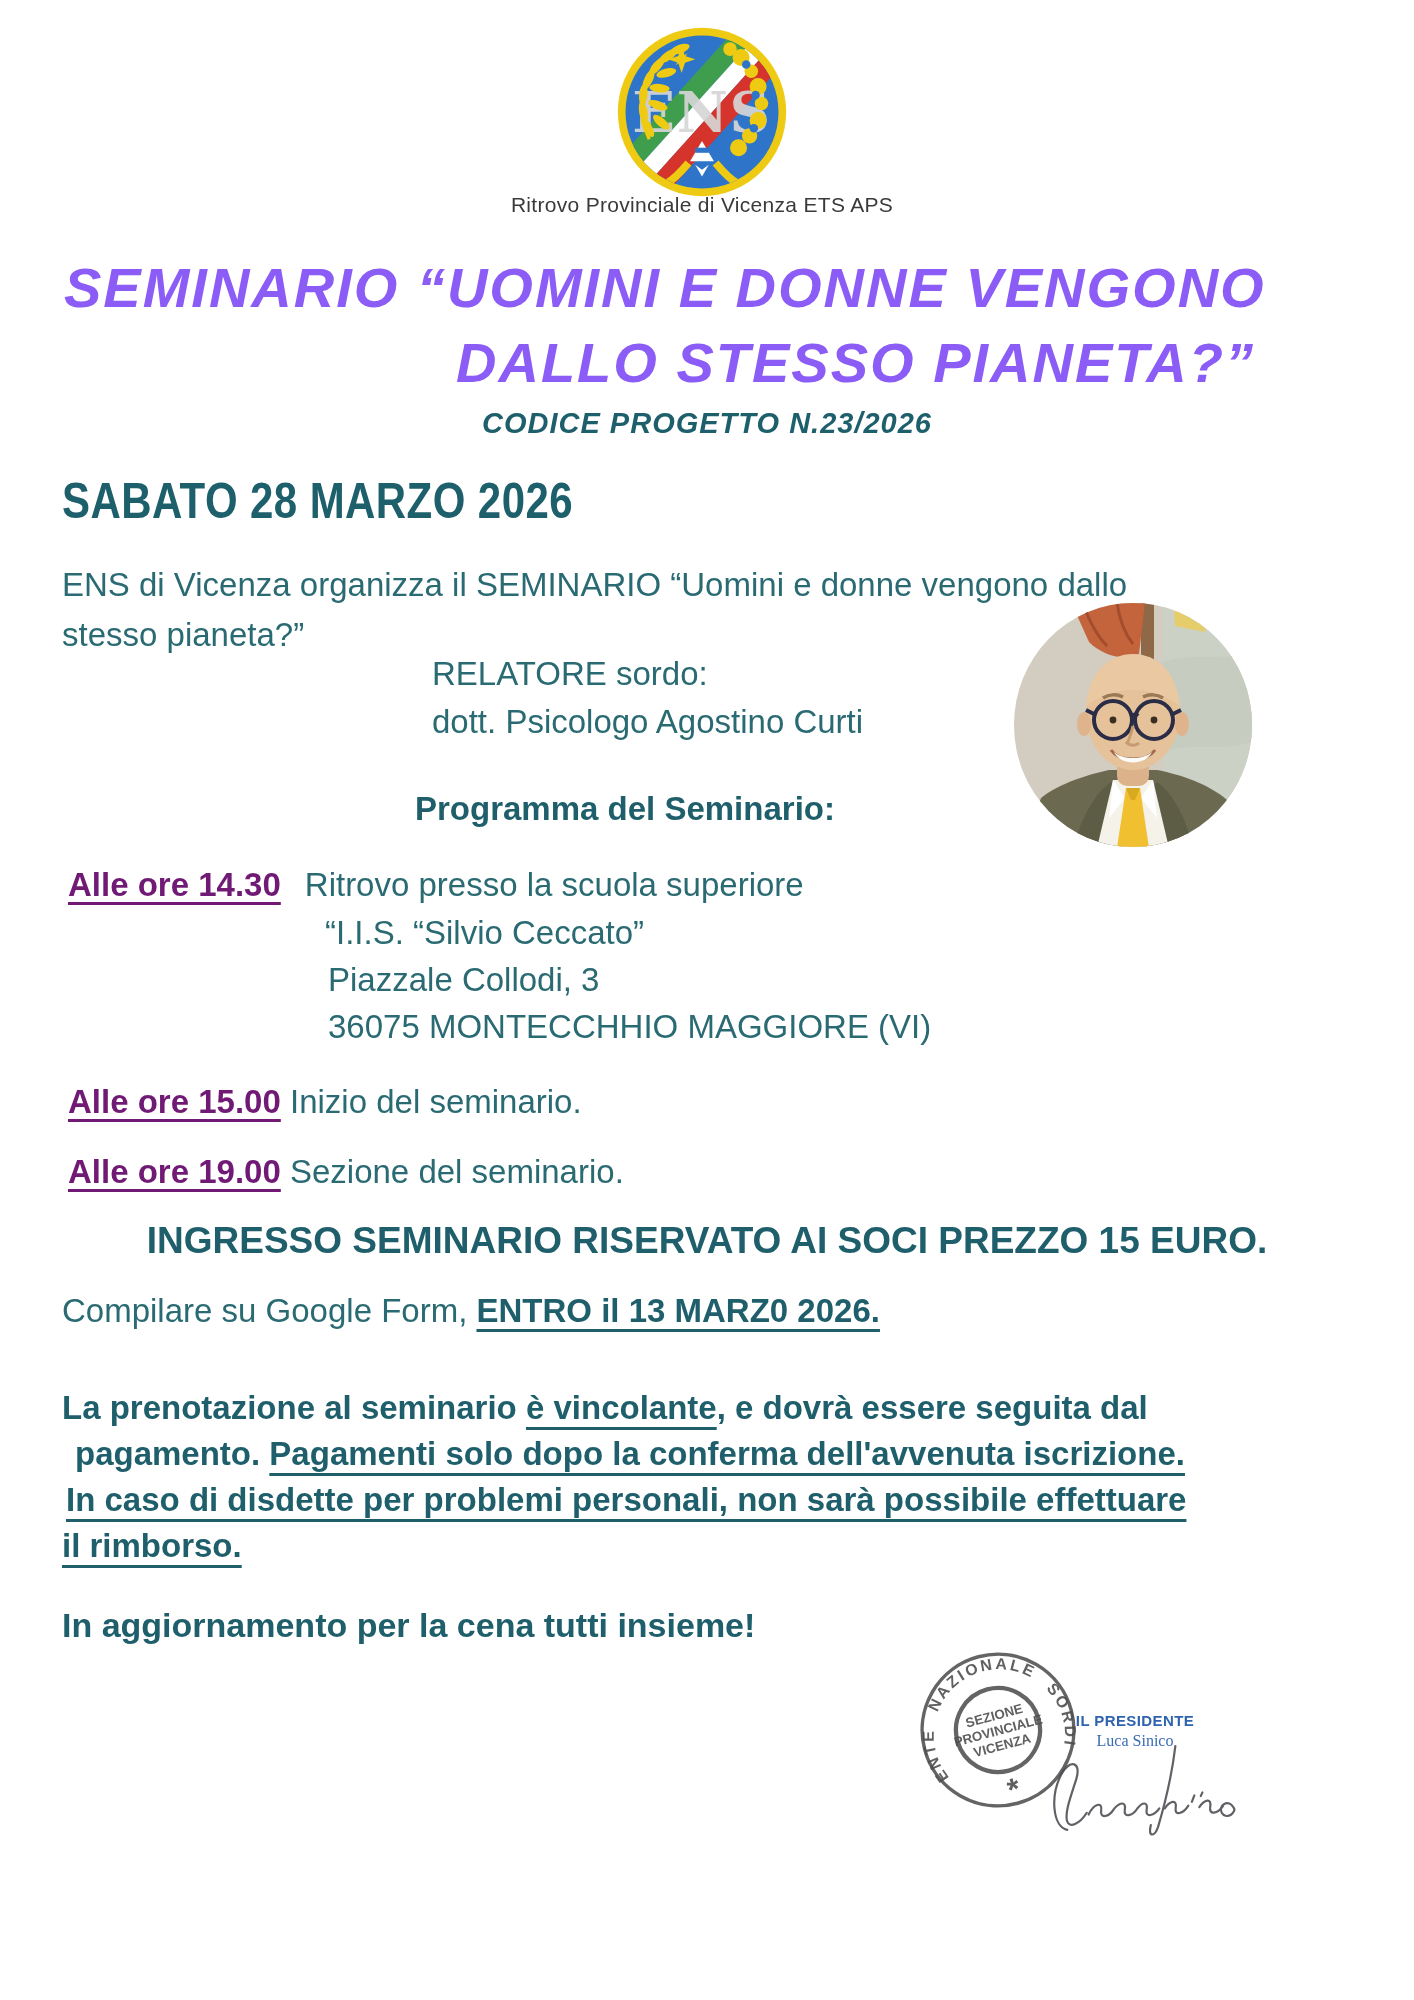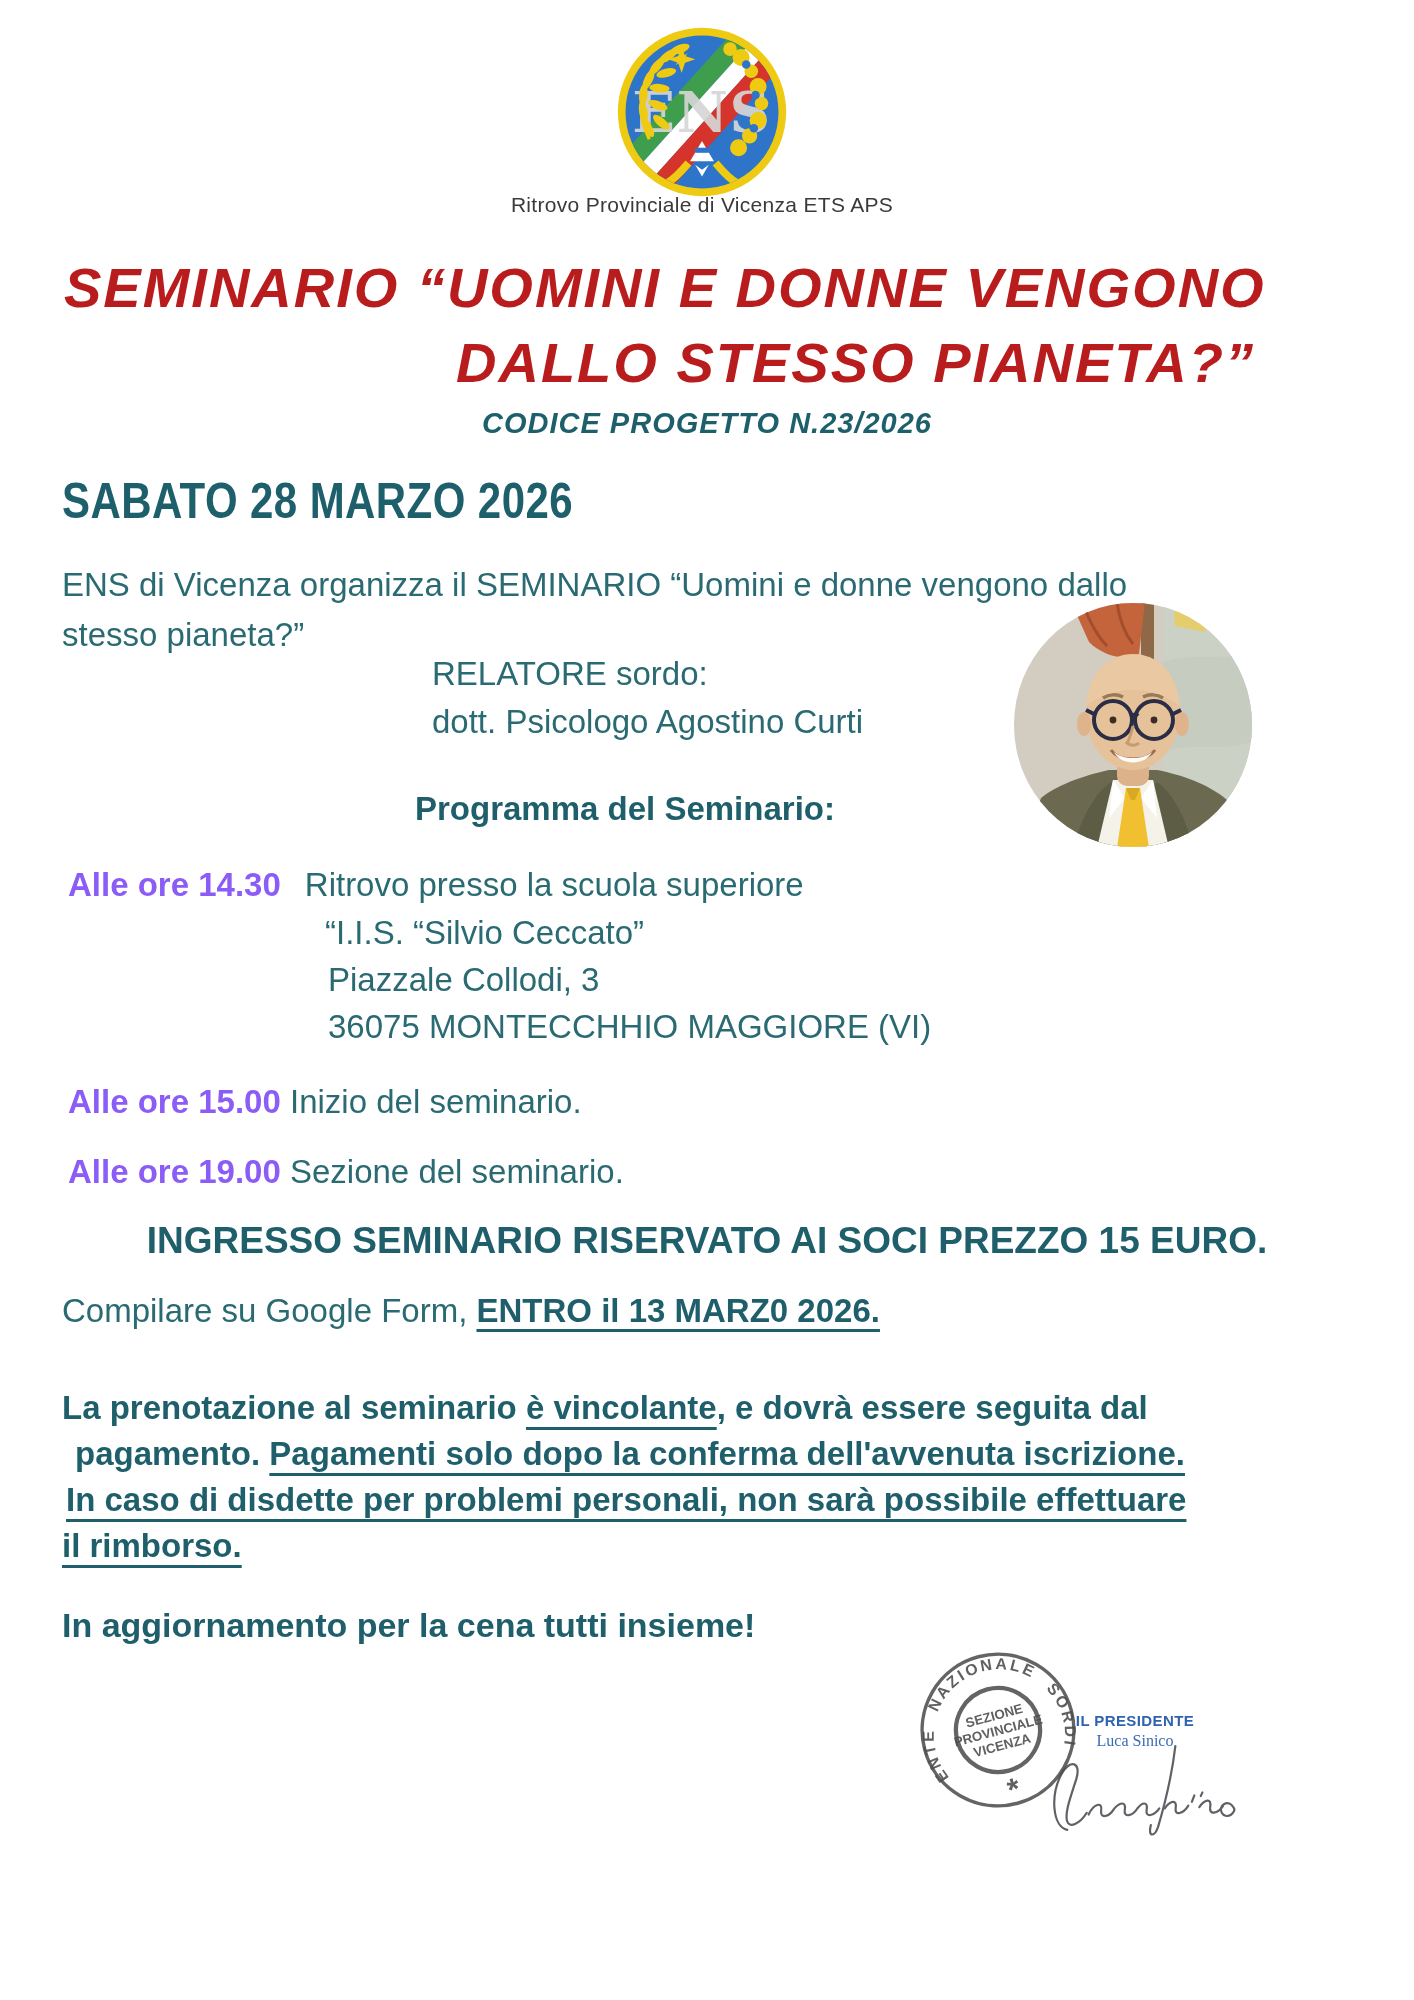--- a/index.html
+++ b/index.html
@@ -5,33 +5,33 @@
   html,body{margin:0;padding:0;background:#9a9a9a;}
   #page{
     position:relative;width:1414px;height:2000px;background:#ffffff;
     margin:0 auto;overflow:hidden;
     font-family:"Liberation Sans",sans-serif;color:#2a6a72;
   }
   .abs{position:absolute;}
   
   .org-label{top:193px;left:0;width:1404px;text-align:center;font-size:21px;color:#3a3a3a;letter-spacing:.3px;}
   
-  .title{font-style:italic;font-weight:800;color:#b91c1c;font-size:56px;letter-spacing:2px;white-space:nowrap;}
+  .title{font-style:italic;font-weight:800;color:#8b5cf6;font-size:56px;letter-spacing:2px;white-space:nowrap;}
   .title1{top:255px;left:64px;}
   .title2{top:330px;left:456px;}
   .codice{top:407px;left:0;width:1414px;text-align:center;font-style:italic;font-weight:800;color:#1d5f6b;font-size:29px;letter-spacing:1px;}
   .sabato{top:472px;left:62px;font-weight:800;color:#1d5f6b;font-size:50px;white-space:nowrap;transform:scaleX(.84);transform-origin:left top;letter-spacing:.5px;}
   
   .body-text{font-size:33px;color:#2a6a72;}
   .intro{top:560px;left:62px;width:1225px;line-height:50px;}
   .speaker-label{top:655px;left:432px;}
   .speaker-name{top:703px;left:432px;}
   .prog-head{top:790px;left:415px;font-weight:700;color:#1f5f6b;}
   .prog-row{white-space:nowrap;}
-  .time{font-weight:700;color:#8b5cf6;text-decoration-thickness:3px;text-underline-offset:6px;}
+  .time{font-weight:700;color:#701a75;text-decoration:underline;text-decoration-thickness:3px;text-underline-offset:6px;}
   .row1{top:866px;left:68px;}
   .row1 .desc{margin-left:24px;}
   .addr1{top:914px;left:325px;}
   .addr2{top:961px;left:328px;}
   .addr3{top:1008px;left:328px;}
   .row2{top:1083px;left:68px;}
   .row3{top:1153px;left:68px;}
   .desc{color:#2a6a72;}
   .notice{top:1220px;left:0;width:1414px;text-align:center;font-weight:700;color:#1f5f6b;font-size:37px;white-space:nowrap;}
   .form-line{top:1292px;left:62px;white-space:nowrap;}

